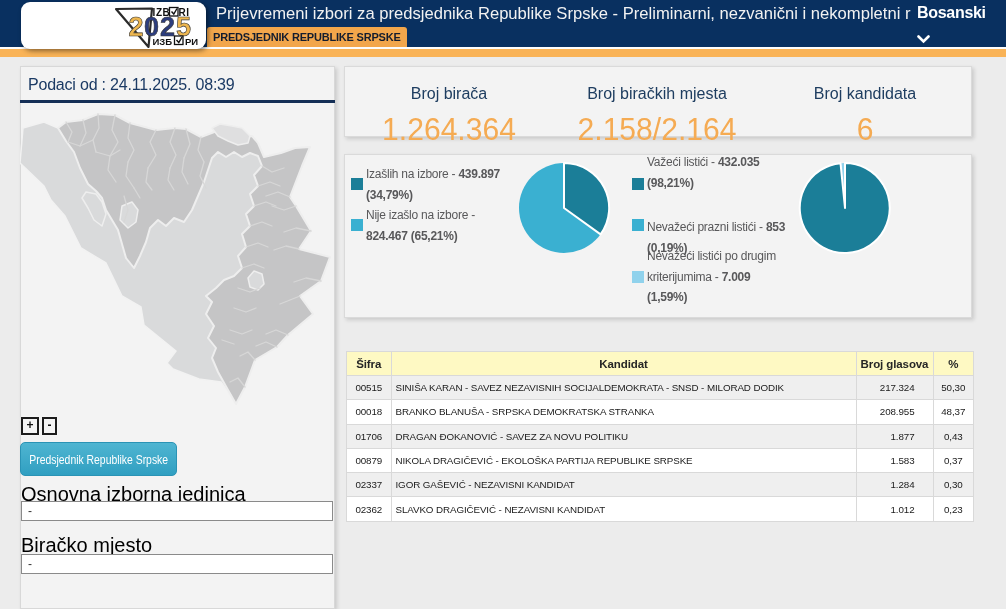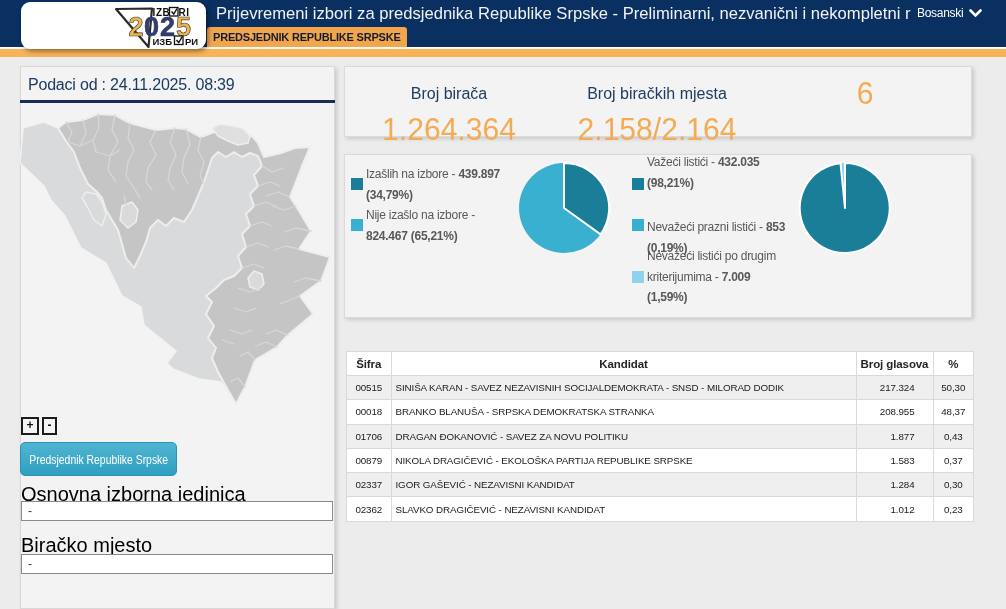--- a/index.html
+++ b/index.html
@@ -1,40 +1,40 @@
 <!DOCTYPE html>
 <html><head>
 <meta charset="utf-8">
 <style>
 html,body{margin:0;padding:0;}
 body{width:1006px;height:609px;overflow:hidden;background:#ececec;font-family:"Liberation Sans",sans-serif;position:relative;}
 .hdr{position:absolute;left:0;top:0;width:1006px;height:47px;background:#093060;}
 .ostrip{position:absolute;left:0;top:49px;width:1006px;height:8px;background:#f9b357;}
 .logo{position:absolute;left:21px;top:2px;width:185px;height:47px;background:#fff;border-radius:9px;box-shadow:2px 2px 5px rgba(0,0,0,0.45);z-index:5;}
 .title{position:absolute;left:216px;top:4px;width:700px;height:24px;overflow:hidden;color:#f2f2f2;font-size:16.6px;white-space:nowrap;z-index:2;}
-.lang{position:absolute;left:912px;top:0;width:94px;height:27px;background:#093060;color:#fff;font-size:12px;letter-spacing:-0.3px;font-weight:normal;z-index:3;line-height:26px;padding-left:5px;box-sizing:border-box;}
+.lang{position:absolute;left:912px;top:0;width:94px;height:27px;background:#093060;color:#fff;font-size:16px;letter-spacing:-0.3px;font-weight:bold;z-index:3;line-height:26px;padding-left:5px;box-sizing:border-box;}
 .tab{position:absolute;left:207px;top:27px;height:20px;background:#f2a64b;border-radius:3px 3px 0 0;color:#131c2e;font-weight:bold;font-size:11px;letter-spacing:-0.2px;line-height:21px;padding:0 6px;z-index:4;}
 .lpanel{position:absolute;left:20px;top:66px;width:315px;height:543px;background:#f3f3f3;border:1px solid #d8d8d8;box-shadow:2px 2px 4px rgba(0,0,0,0.15);box-sizing:border-box;}
 .podaci{position:absolute;left:28px;top:76px;color:#1b3a64;font-size:16px;letter-spacing:-0.2px;z-index:2;}
 .pline{position:absolute;left:20px;top:100px;width:315px;height:3px;background:#152f56;z-index:2;}
 .mapwrap{position:absolute;left:20px;top:104px;width:316px;height:330px;}
 .zbtn{position:absolute;height:18px;background:#f4f4f4;border:2px solid #1c1c1c;box-sizing:border-box;text-align:center;line-height:13px;font-size:12px;font-weight:bold;color:#111;z-index:3;box-shadow:0 0 2px rgba(255,255,255,0.9);}
 .bluebtn{position:absolute;left:20px;top:442px;width:157px;height:34px;background:linear-gradient(#4fb5d1,#309fc1);border:1px solid #2a93b5;border-radius:5px;color:#fff;font-size:13px;white-space:nowrap;text-align:center;line-height:33px;box-sizing:border-box;z-index:3;}
 .btxt{display:inline-block;transform:scaleX(0.8);transform-origin:center;margin:0 -20px;}
 .flabel{position:absolute;left:21px;color:#000;font-size:20px;z-index:3;}
 .fselect{position:absolute;left:21px;width:312px;height:20px;background:#fff;border:1px solid #8a8a8a;box-sizing:border-box;font-size:12px;color:#333;line-height:19px;padding-left:6px;z-index:3;}
 .chev{position:absolute;right:8px;top:7px;width:0;height:0;}
 .rpanel{position:absolute;background:#f3f3f3;border:1px solid #dadada;box-shadow:2px 2px 4px rgba(0,0,0,0.15);box-sizing:border-box;}
 .statcol{float:left;width:208px;text-align:center;}
 .statlab{margin-top:18px;font-size:16px;color:#1e3d60;}
 .statnum{margin-top:8px;font-size:32px;color:#f5ab53;transform:scaleX(0.94);}
 .leg{position:absolute;font-size:12px;letter-spacing:-0.25px;color:#58585a;line-height:20.5px;}
 .legsq{position:absolute;width:12px;height:12px;}
 table.res{position:absolute;left:346px;top:351px;border-collapse:collapse;table-layout:fixed;width:627px;font-size:9.8px;letter-spacing:-0.1px;color:#1a1a1a;}
-table.res th{background:#ffffff;color:#262626;font-size:11.5px;font-weight:bold;height:23px;border:1px solid #d9d9d9;padding:0;}
+table.res th{background:#fef9c3;color:#262626;font-size:11.5px;font-weight:bold;height:23px;border:1px solid #d9d9d9;padding:0;}
 table.res td{border:1px solid #d9d9d9;height:23.3px;padding:0;}
 table.res tr.g td{background:#efefef;}
 table.res tr.w td{background:#ffffff;}
 table.res td.sifra{text-align:center;}
 table.res td.kand{text-align:left;padding-left:4px;}
 table.res td.glas{text-align:right;padding-right:18px;}
 table.res td.pct{text-align:center;}
 </style>
 </head>
 <body>
@@ -141,20 +141,21 @@
 <div class="rpanel" style="left:344px;top:66px;width:628px;height:71px;">
   <div class="statcol">
       <div class="statlab">Broj birača</div>
       <div class="statnum">1.264.364</div>
     </div>
   <div class="statcol">
       <div class="statlab">Broj biračkih mjesta</div>
       <div class="statnum">2.158/2.164</div>
     </div>
   <div class="statcol">
+      <div class="statlab">Broj kandidata</div>
       <div class="statnum">6</div>
     </div>
 </div>
 
 <div class="rpanel" style="left:344px;top:154px;width:628px;height:164px;"></div>
 <div class="legsq" style="left:351px;top:178px;background:#1b7e98;"></div>
 <div class="leg" style="left:366px;top:164px;width:150px;">Izašlih na izbore - <b>439.897</b><br><b>(34,79%)</b></div>
 <div class="legsq" style="left:351px;top:219px;background:#3ab0d1;"></div>
 <div class="leg" style="left:366px;top:205px;width:150px;">Nije izašlo na izbore -<br><b>824.467 (65,21%)</b></div>
 <svg style="position:absolute;left:517px;top:161px;" width="94" height="94" viewBox="0 0 94 94">

